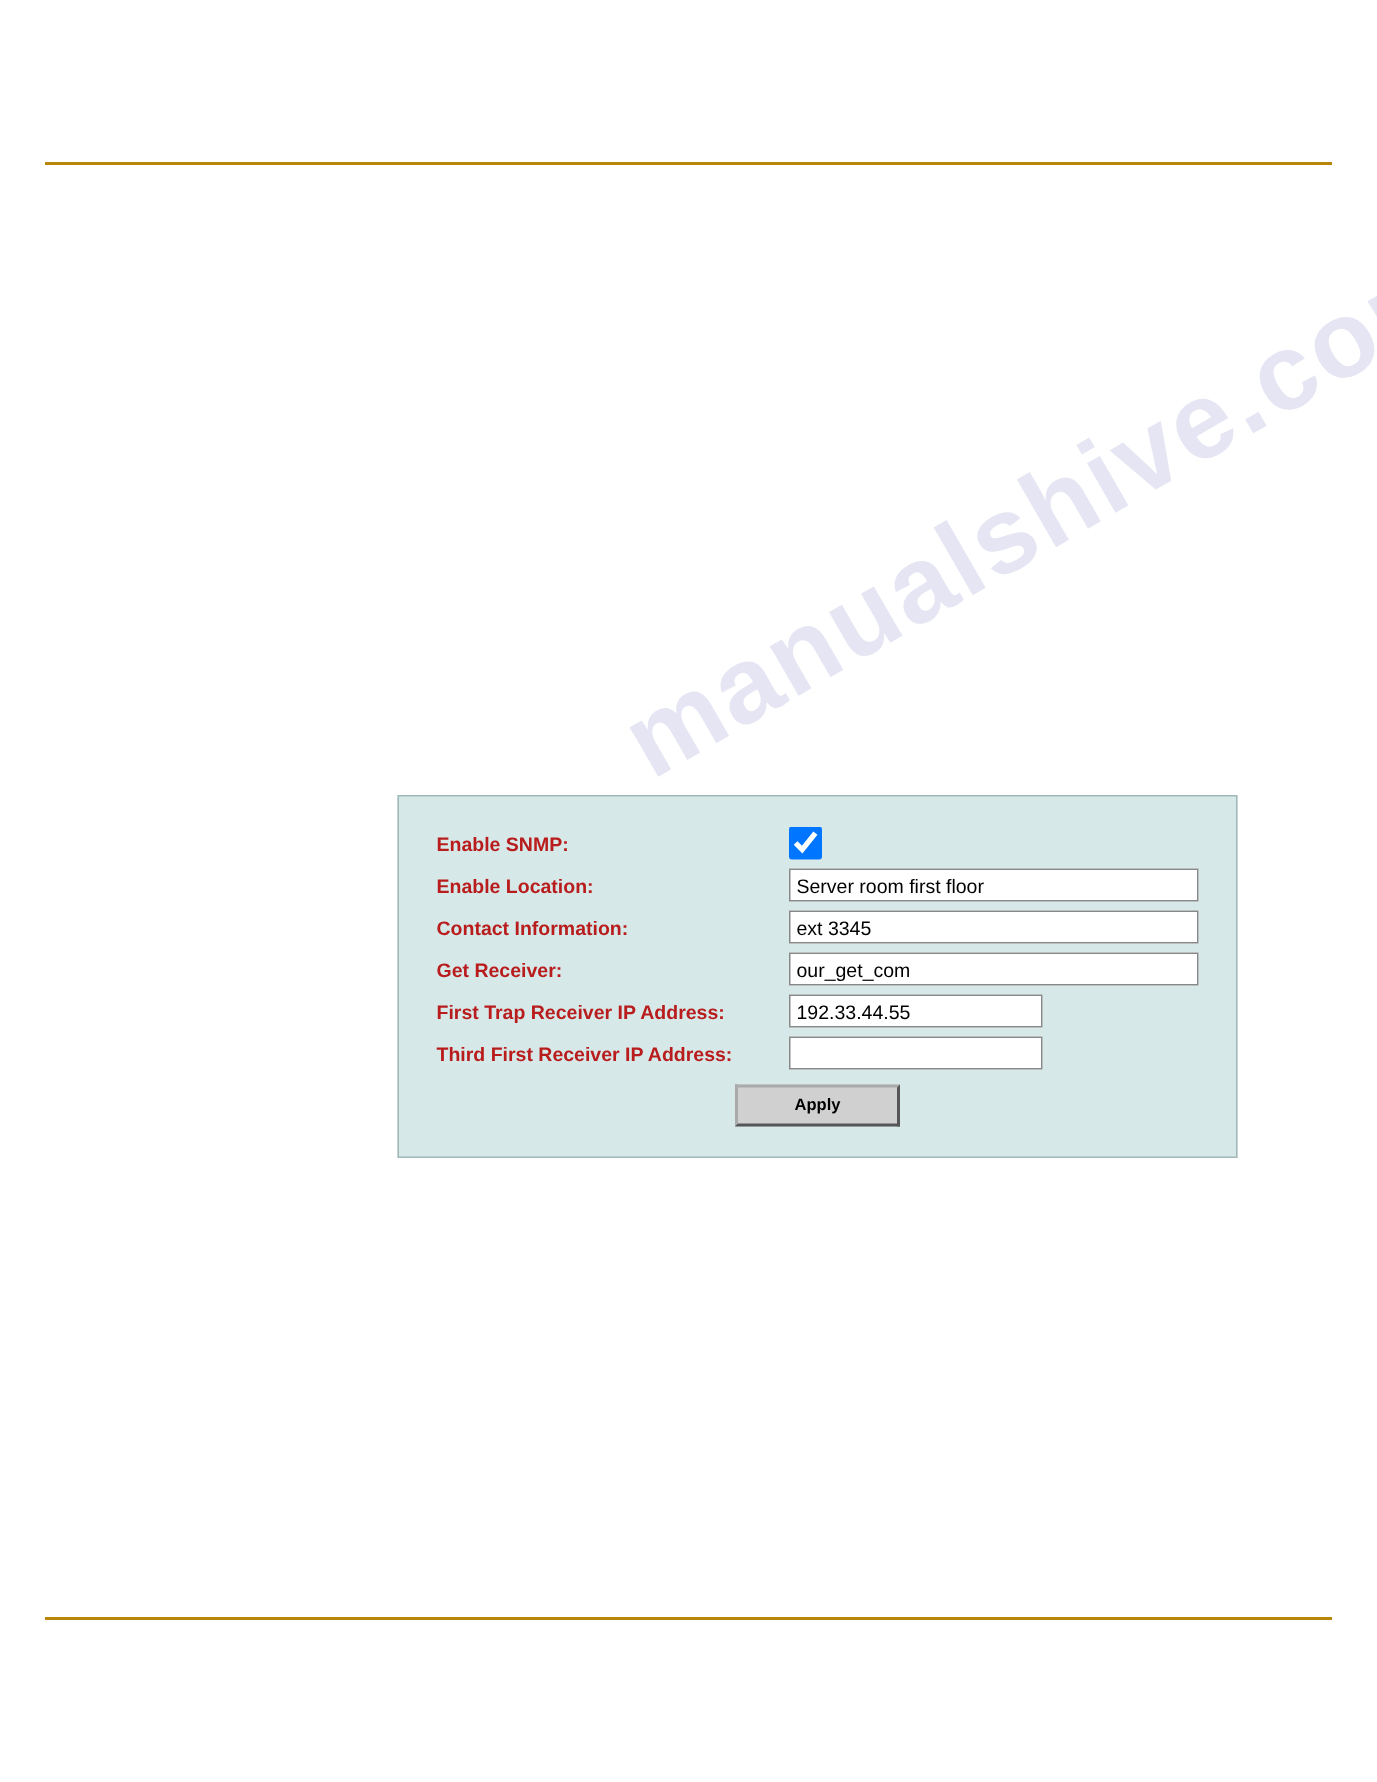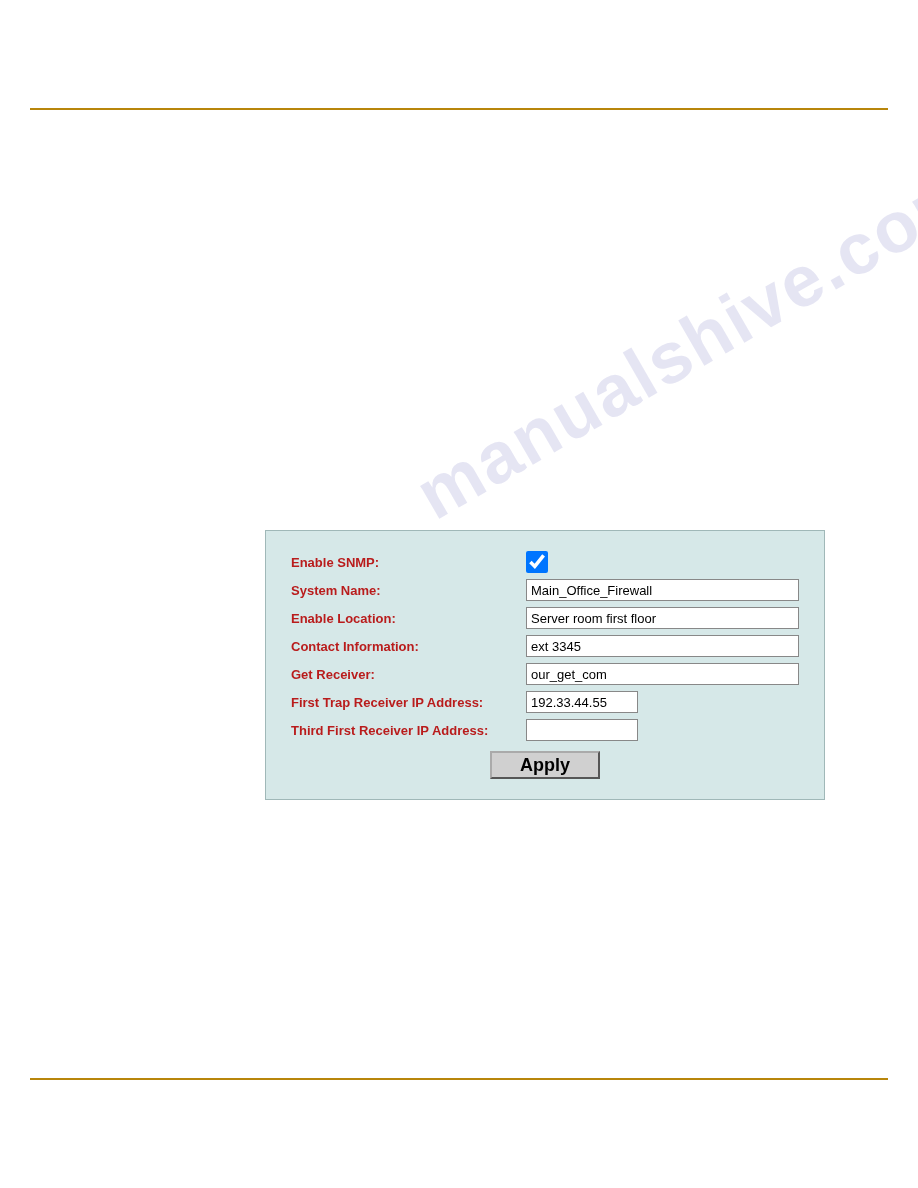--- a/index.html
+++ b/index.html
@@ -79,21 +79,21 @@
       flex: 1;
       height: 22px;
       border: 1px solid #888;
       background-color: #fff;
       padding: 2px 4px;
       font-size: 13px;
       font-family: Arial, sans-serif;
     }
 
     .form-input-short {
-      width: 112px;
+      width: 169px;
       height: 22px;
       border: 1px solid #888;
       background-color: #fff;
       padding: 2px 4px;
       font-size: 13px;
       font-family: Arial, sans-serif;
     }
 
     .checkbox-cell {
       width: 22px;
@@ -104,45 +104,41 @@
       display: flex;
       justify-content: center;
       margin-top: 10px;
     }
 
     .apply-button {
       width: 110px;
       height: 28px;
       background-color: #d0d0d0;
       border: 2px outset #aaa;
-      font-size: 18px;
+      font-size: 11px;
       font-weight: bold;
       cursor: pointer;
       font-family: Arial, sans-serif;
     }
   </style>
 </head>
 <body>
 
 <div class="top-border"></div>
 <div class="bottom-border"></div>
 
 <div class="watermark">manualshive.com</div>
 
 <div class="panel-container">
 
   <div class="form-row">
     <div class="form-label">Enable SNMP:</div>
     <input type="checkbox" class="checkbox-cell" checked="" style="">
   </div>
 
-  <div class="form-row">
-    <div class="form-label">System Name:</div>
-    <input type="text" class="form-input" value="Main_Office_Firewall" style="">
-  </div>
 
   <div class="form-row">
     <div class="form-label">Enable Location:</div>
     <input type="text" class="form-input" value="Server room first floor" style="">
   </div>
 
   <div class="form-row">
     <div class="form-label">Contact Information:</div>
     <input type="text" class="form-input" value="ext 3345" style="">
   </div>

